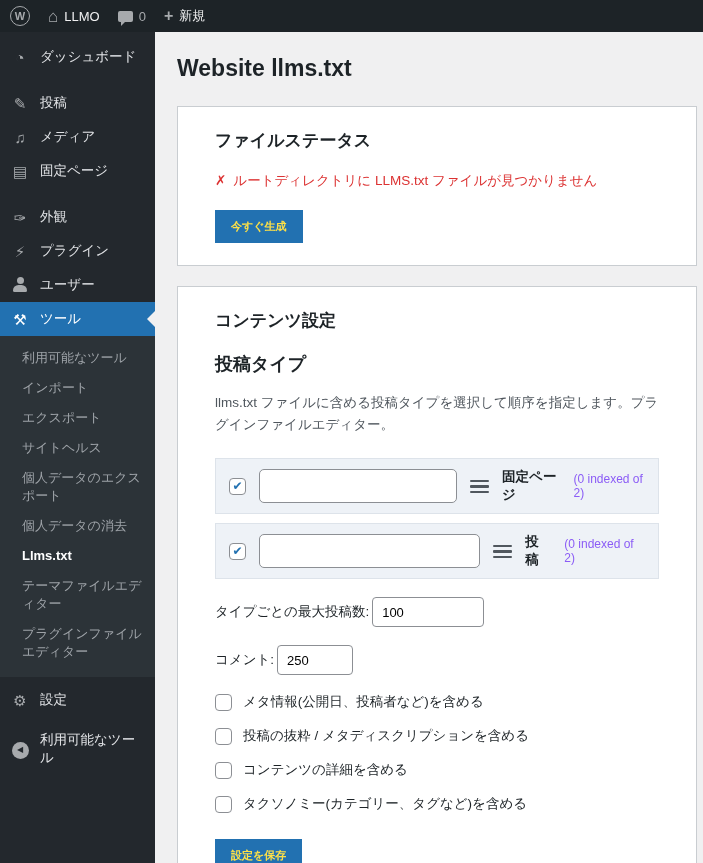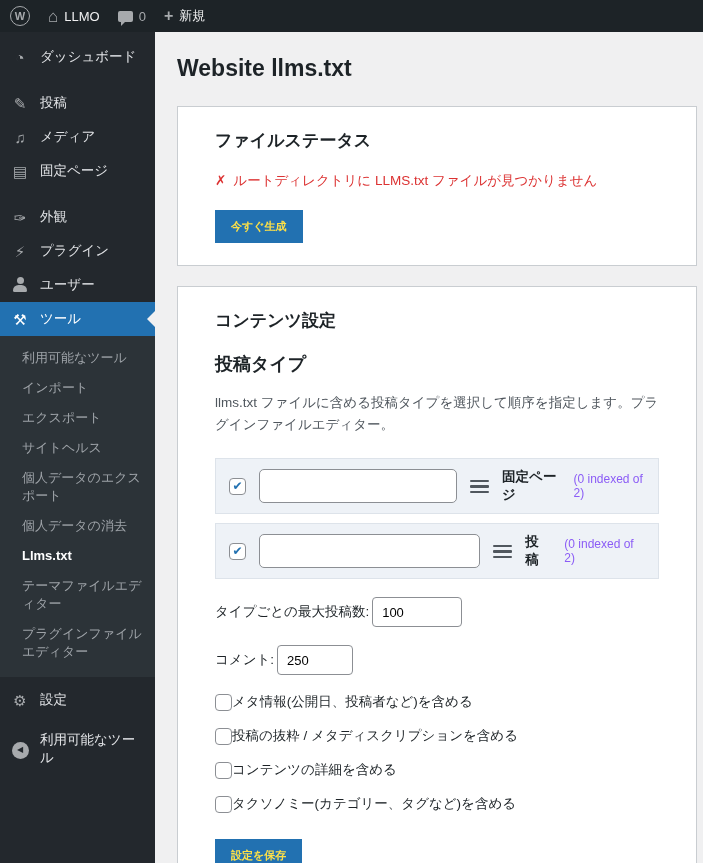--- a/index.html
+++ b/index.html
@@ -109,24 +109,24 @@
   .drag-handle { display:inline-flex; flex-direction:column; gap:3px; cursor:grab; }
   .drag-handle i { display:block; width:19px; height:2.5px; background:#50575e; border-radius:1px; }
   .sort-label { font-size:13.5px; font-weight:bold; color:#1d2327; }
   .sort-note { font-size:12px; color:#8b5cf6; }
 
   .field-row { display:flex; align-items:center; gap:3px; margin:18px 0; font-size:13.5px; }
   .num-input {
     height:30px; border:1px solid #8c8f94; border-radius:4px; background:#fff;
     font-size:13px; padding:0 9px; font-family:inherit;
   }
-  .num-input.w100 { width:90px; }
+  .num-input.w100 { width:112px; }
   .num-input.w250 { width:76px; }
 
-  .option-row { display:flex; align-items:center; margin:16px 0; font-size:13.5px; cursor:pointer; }
+  .option-row { display:flex; align-items:center; gap:11px; margin:16px 0; font-size:13.5px; cursor:pointer; }
   .save-wrap { margin-top:26px; }
 </style>
 </head>
 <body>
 
 <div class="admin-bar">
   <span class="ab-item">
     <span class="wp-logo">W</span>
   </span>
   <span class="ab-item">

